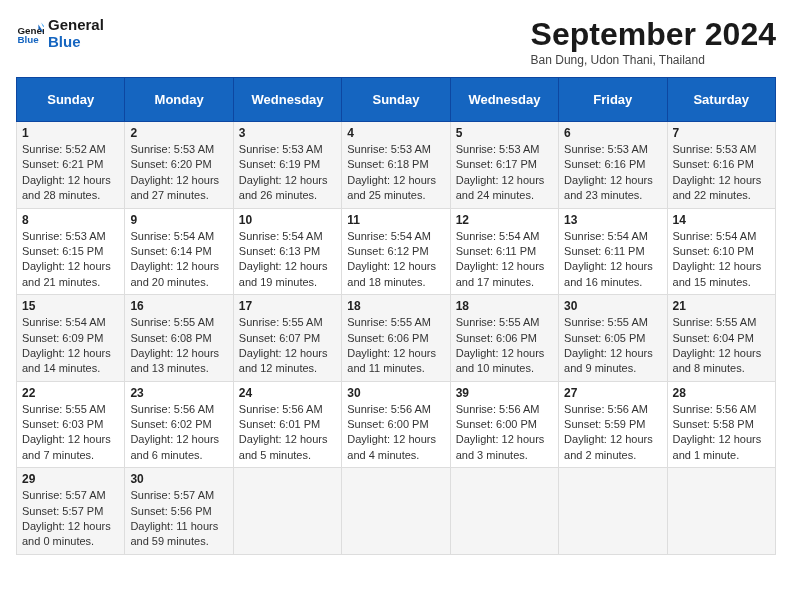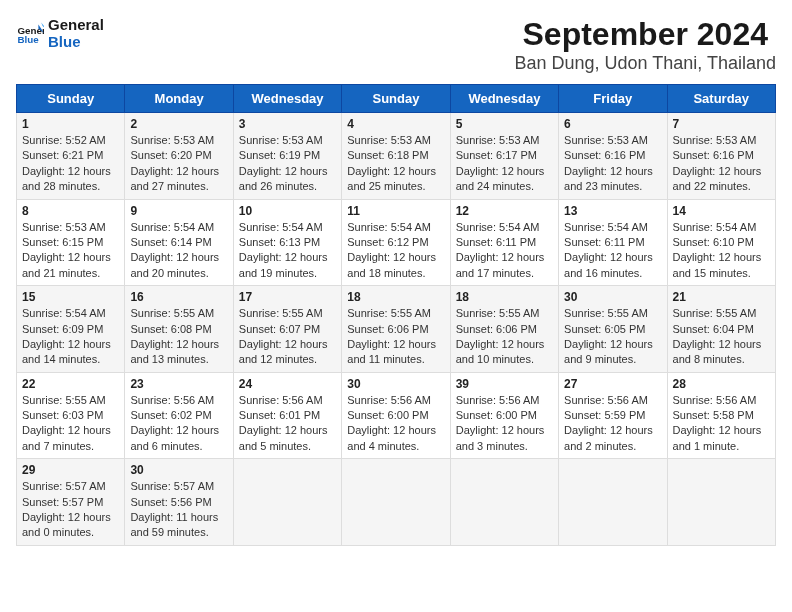--- a/index.html
+++ b/index.html
@@ -19,42 +19,42 @@
     .logo {
       display: flex;
       align-items: center;
       gap: 4px;
     }
     .logo-icon {
       width: 28px;
       height: 28px;
     }
     .title-area {
-      text-align: center;
+      text-align: left;
     }
     .month-title {
       font-size: 32px;
       font-weight: bold;
       color: #1a1a1a;
     }
     .location {
-      font-size: 18px;
+      font-size: 12px;
       color: #444;
     }
     table {
       width: 100%;
       border-collapse: collapse;
       table-layout: fixed;
     }
     thead tr th {
       background-color: #1565c0;
       color: #fff;
       font-size: 13px;
       font-weight: bold;
-      padding: 6px 4px;
+      padding: 14px 4px;
       text-align: center;
       border: 1px solid #0d47a1;
     }
     tbody tr td {
       vertical-align: top;
       padding: 4px 5px;
       font-size: 10px;
       color: #222;
       border: 1px solid #ddd;
       height: 80px;

